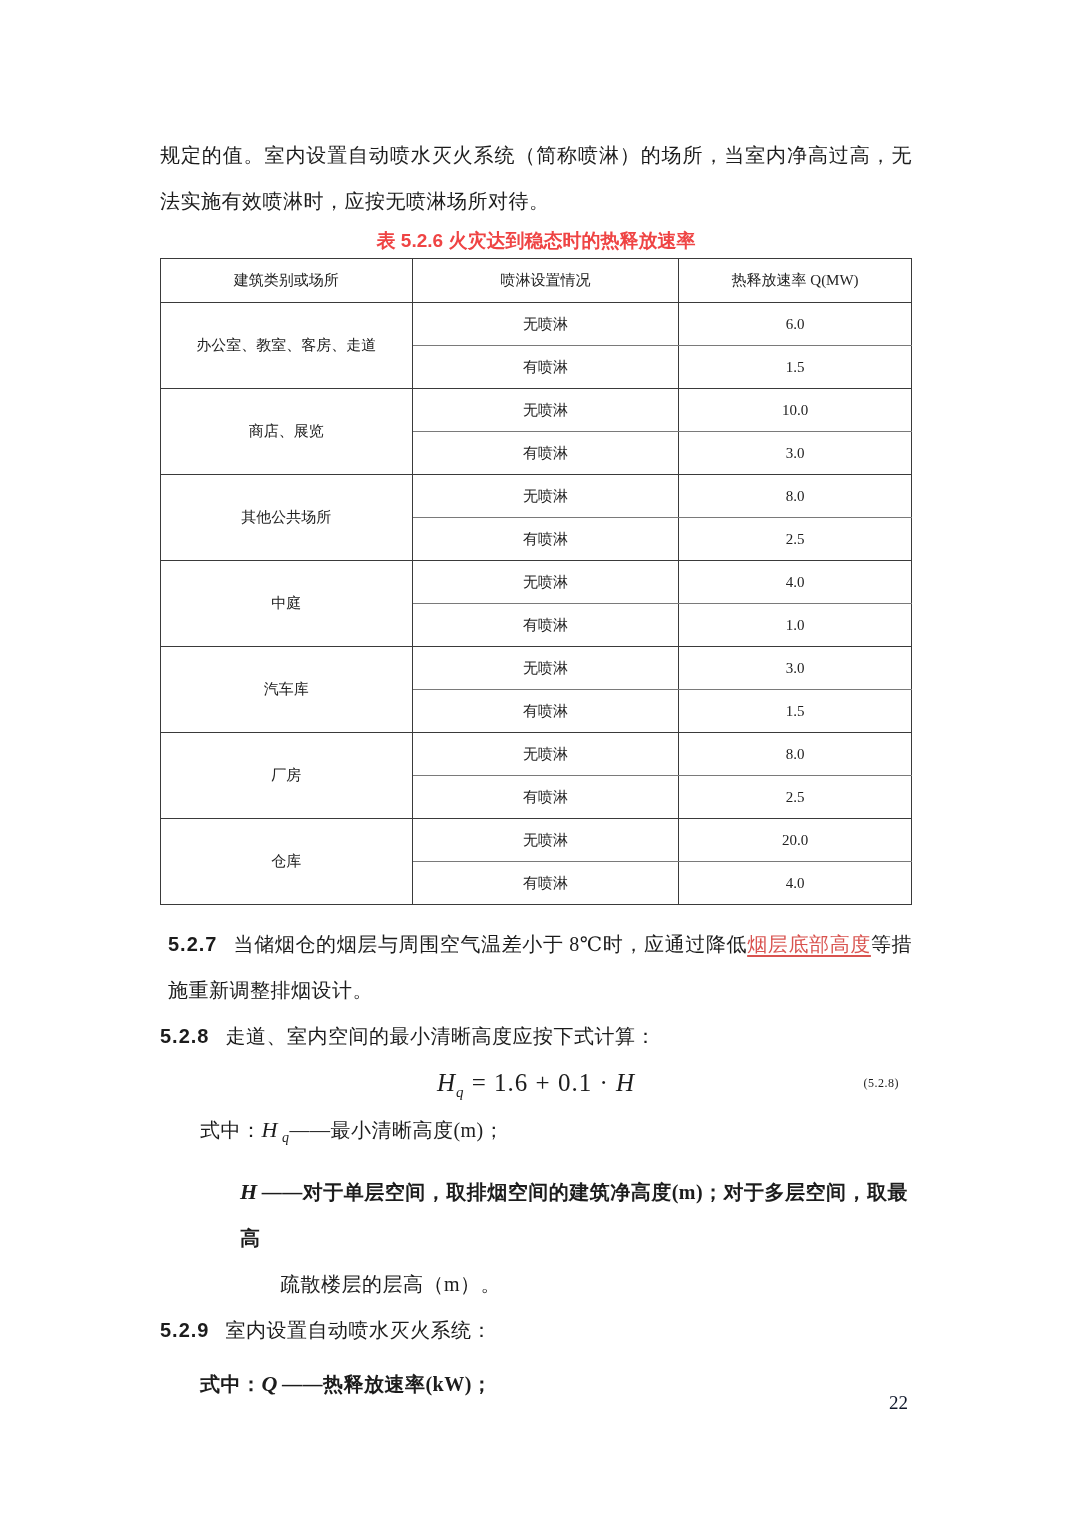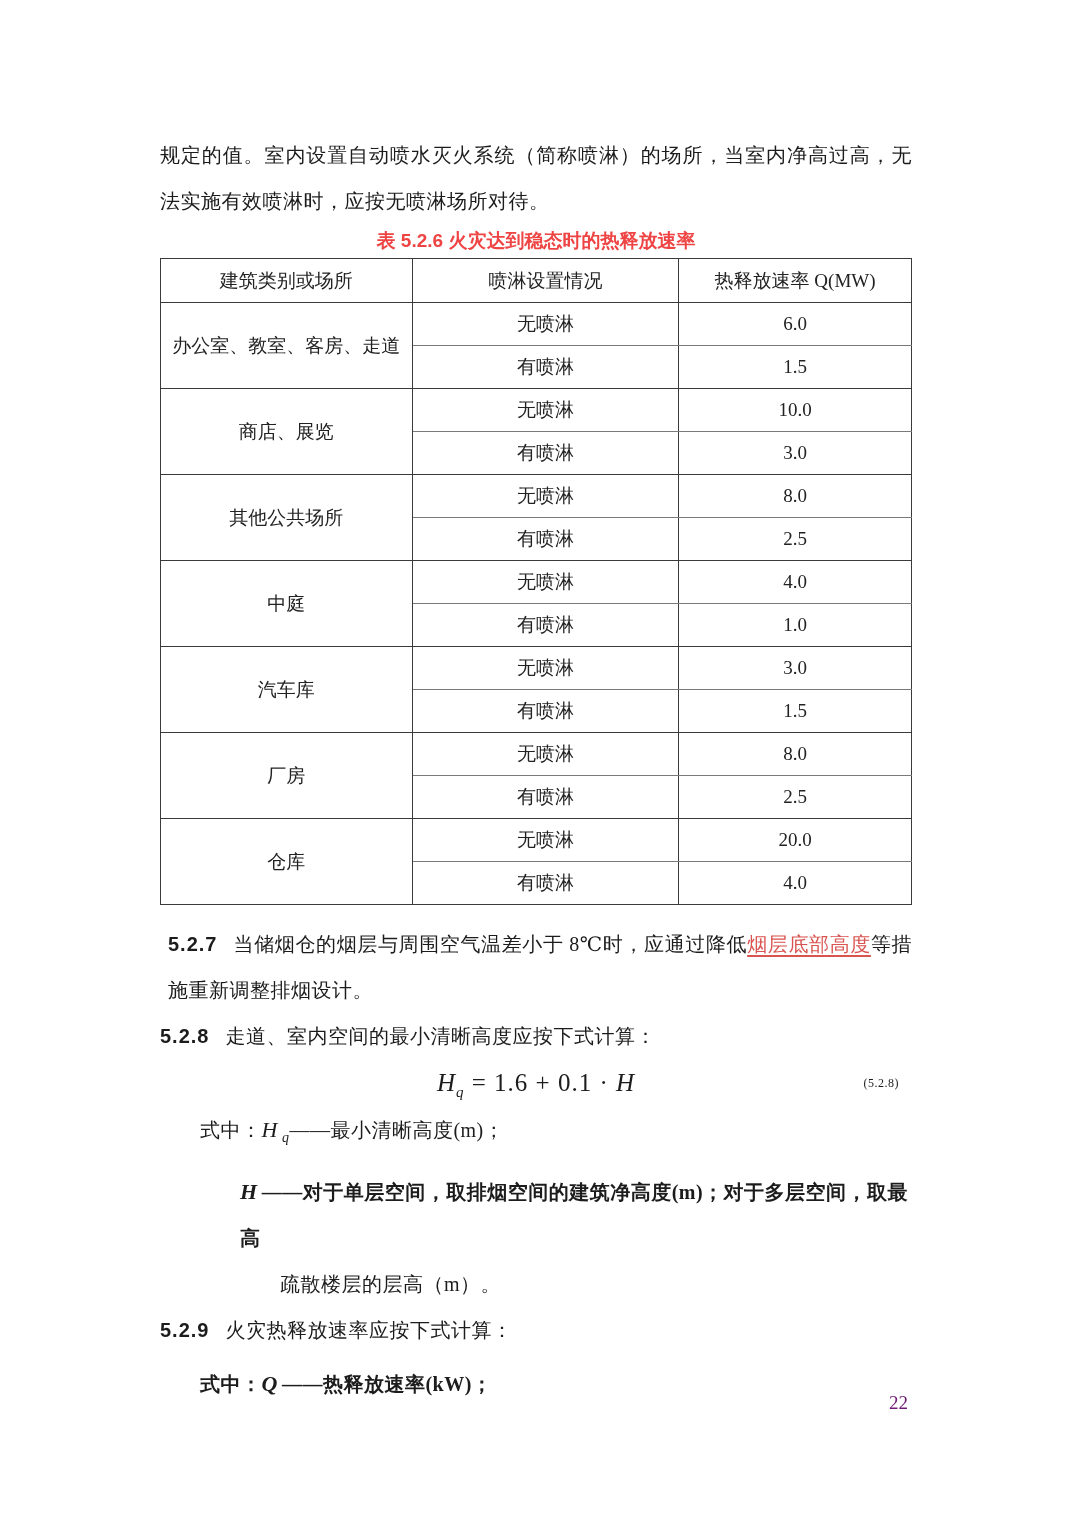--- a/index.html
+++ b/index.html
@@ -40,21 +40,21 @@
     font-weight: bold;
     font-size: 19px;
     line-height: 26px;
     color: #ef4444;
   }
   
   table.hrr {
     margin-top: 4px;
     width: 100%;
     border-collapse: collapse;
-    font-size: 19px;
+    font-size: 15px;
     color: #222;
   }
   table.hrr th, table.hrr td {
     border: 1px solid #3a3a3a;
     text-align: center;
     vertical-align: middle;
     font-weight: normal;
     padding: 0 4px;
   }
   table.hrr thead tr { height: 44px; }
@@ -99,21 +99,21 @@
   .where-line .var { font-style: italic; font-size: 22px; margin-right: 4px; }
   .where-line sub { font-style: italic; font-size: 14px; }
   .gap-top-8 { margin-top: 8px; font-weight: bold; }
   .gap-top-16 { margin-top: 16px; margin-left: 8px; }
   
   .page-number {
     position: absolute;
     top: 1392px;
     right: 172px;
     font-size: 19px;
-    color: #701a75;
+    color: #0f172a;
   }
 </style>
 </head>
 <body>
 
 <div class="page">
 
   <p class="para">
     <span>规定的值。室内设置自动喷水灭火系统（简称喷淋）的场所，当室内净高过高，无法实施有效喷淋时，应按无喷淋场所对待。</span>
   </p>
@@ -219,21 +219,21 @@
     <span>式中：</span><span class="var">H</span><sub>q</sub><span>——最小清晰高度(m)；</span>
   </div>
   <div class="where-line indent-2 gap-top-8">
     <span class="var">H</span><span>——对于单层空间，取排烟空间的建筑净高度(m)；对于多层空间，取最高</span>
   </div>
   <div class="where-line indent-3">
     <span>疏散楼层的层高（m）。</span>
   </div>
 
   <p class="para">
-    <span class="sec-num">5.2.9</span><span>火灾热释放速率应按下式计算：</span>
+    <span class="sec-num">5.2.9</span><span>室内设置自动喷水灭火系统：</span>
   </p>
 
 
   <div class="where-line indent-1 gap-top-8">
     <span>式中：</span><span class="var">Q</span><span>——热释放速率(kW)；</span>
   </div>
 
   <div class="page-number">22</div>
 
 </div>

